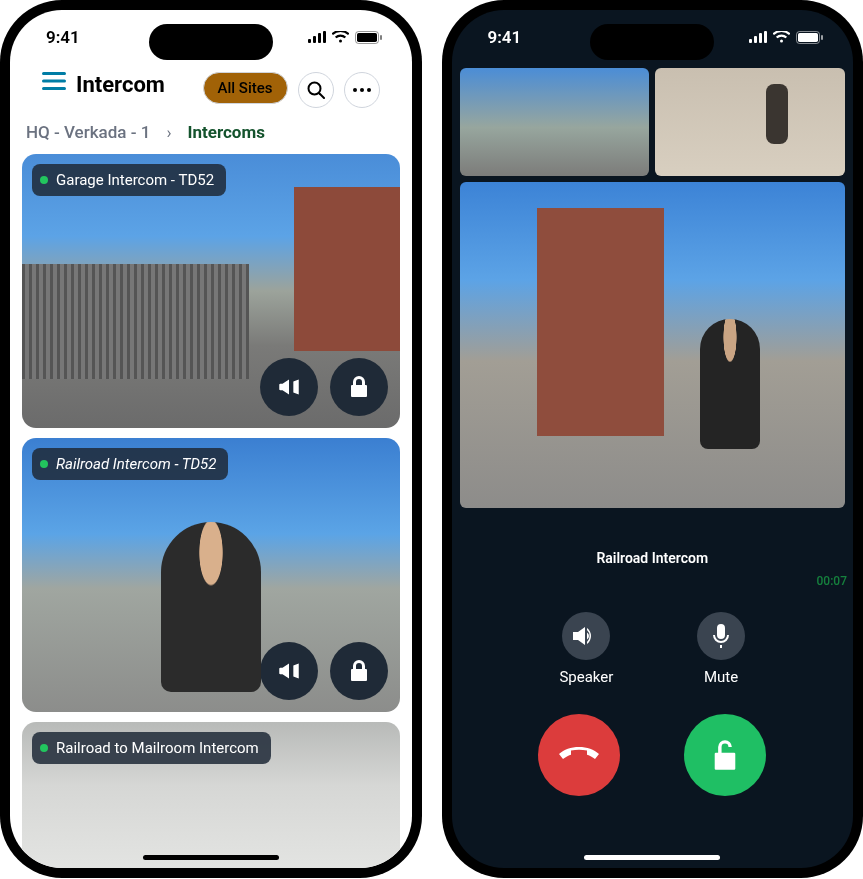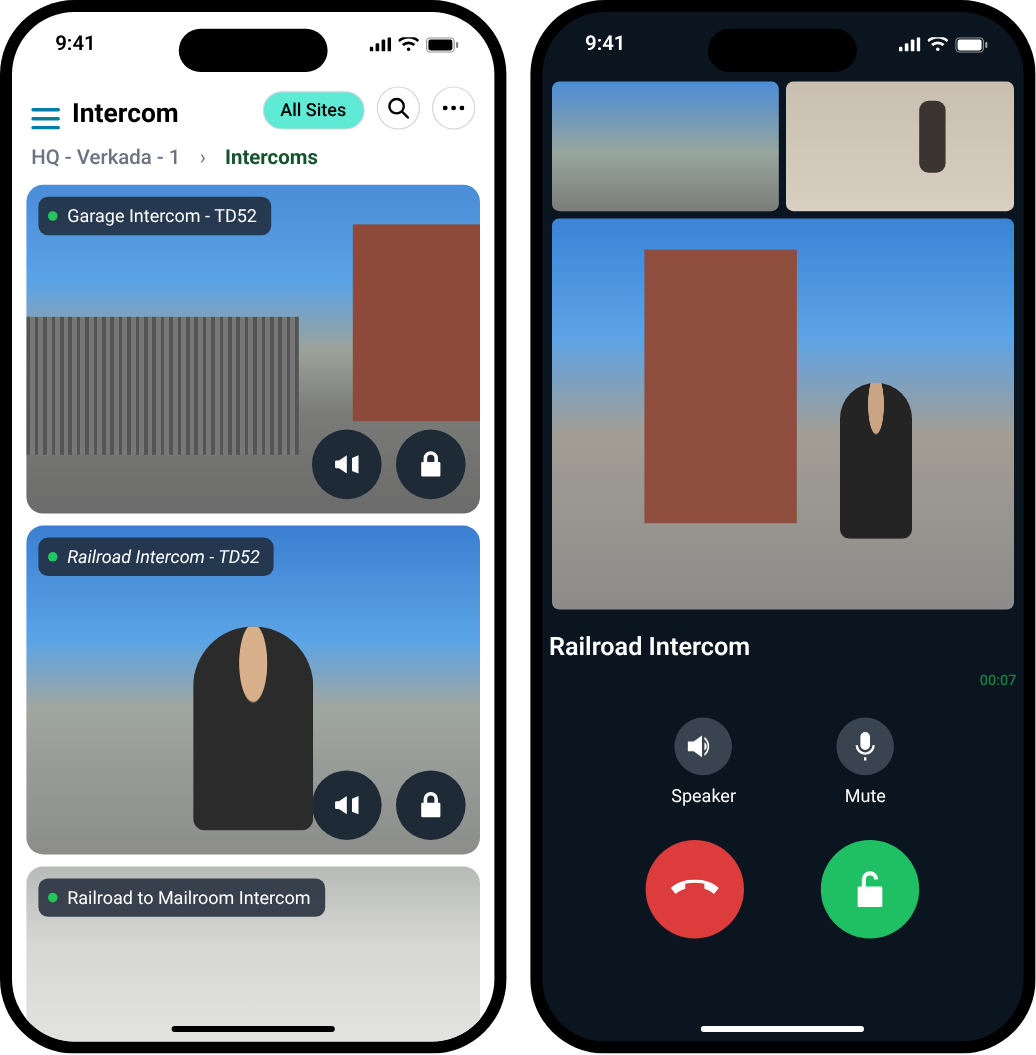--- a/index.html
+++ b/index.html
@@ -8,24 +8,24 @@
     .phone-light { background:#fff; }
     .phone-dark { background:#0a1520; }
     .notch { position:absolute; top:14px; left:50%; transform:translateX(-50%); width:124px; height:36px; background:#000; border-radius:20px; z-index:100; }
     .status-bar { height:54px; display:flex; justify-content:space-between; align-items:center; padding:0 30px 0 36px; font-size:17px; font-weight:600; }
     .status-dark { color:#000; }
     .status-light { color:#fff; }
     .status-icons { display:flex; align-items:center; gap:6px; }
     .signal-icon svg, .wifi-icon svg, .battery-icon svg { display:block; }
 
     
-    .app-header { display:flex; align-items:flex-end; gap:10px; padding:8px 16px; }
+    .app-header { display:flex; align-items:flex-start; gap:10px; padding:8px 32px; }
     .hamburger { color:#007da5; display:flex; align-items:center; }
     .app-title { font-size:22px; font-weight:700; flex:1; }
-    .pill-btn { border:1px solid #d0d5dd; border-radius:18px; padding:6px 14px; font-size:15px; font-weight:500; background:#5eead4; }
+    .pill-btn { border:1px solid #d0d5dd; border-radius:18px; padding:6px 14px; font-size:15px; font-weight:500; background:#a16207; }
     .circle-btn { width:36px; height:36px; border:1px solid #d0d5dd; border-radius:50%; background:#fff; display:flex; align-items:center; justify-content:center; }
     .breadcrumb { display:flex; align-items:center; gap:16px; padding:6px 16px 12px; font-size:17px; }
     .crumb-path { color:#6b7280; font-weight:500; }
     .crumb-sep { color:#6b7280; }
     .crumb-current { color:#14532d; font-weight:700; }
     .cards { display:flex; flex-direction:column; gap:10px; padding:0 12px; }
     .card { border-radius:14px; height:274px; position:relative; overflow:hidden; }
     .card-label { position:absolute; top:10px; left:10px; background:rgba(30,41,55,0.85); color:#fff; padding:7px 12px 7px 8px; border-radius:8px; font-size:15px; display:flex; align-items:center; gap:8px;justify-content:space-between; }
     .dot { width:8px; height:8px; border-radius:50%; background:#22c55e; flex-shrink:0; }
     .card-actions { position:absolute; bottom:12px; right:12px; display:flex; gap:12px; }
@@ -42,21 +42,21 @@
     
     .call-content { color:#fff; padding:0 6px; }
     .tiles { display:flex; gap:6px; padding:4px 2px 6px; }
     .tile { flex:1; height:108px; border-radius:6px; overflow:hidden; position:relative; }
     .tile1{background:linear-gradient(180deg,#4b8dd6 0%,#97a69e 55%,#7c7c7a 100%);}
     .tile2{background:linear-gradient(180deg,#c9bfb0 0%,#d8cfc0 100%);position:relative;}
     .tile2::after{content:'';position:absolute;right:30%;top:15%;width:22px;height:60px;background:#3a3530;border-radius:8px;}
     .main-view { height:326px; border-radius:6px; margin:0 2px; background:linear-gradient(180deg,#3c83d6 0%,#5ca3e6 30%,#a29e95 55%,#8d8c8a 100%); position:relative; overflow:hidden;}
     .main-view::before{content:'';position:absolute;left:20%;top:8%;width:33%;height:70%;background:#8f4d3d;}
     .main-view::after{content:'';position:absolute;right:22%;bottom:18%;width:60px;height:130px;background:radial-gradient(ellipse at 50% 14%,#caa584 0 15%,transparent 16%),linear-gradient(#242424,#242424);border-radius:30px 30px 8px 8px;}
-    .call-title { font-size:21px; font-weight:600; margin-top:20px; }
+    .call-title { text-align:center; font-size:14px; font-weight:600; margin-top:42px; }
     .call-timer { text-align:right; font-size:12px; font-weight:500; margin-top:8px; color:#15803d; }
     .call-controls { display:flex; justify-content:space-around; padding:0 60px; margin-top:24px; }
     .ctrl { display:flex; flex-direction:column; align-items:center; gap:8px; }
     .ctrl-btn { width:48px; height:48px; border-radius:50%; background:#3a4450; display:flex; align-items:center; justify-content:center; }
     .ctrl-label { font-size:15px; }
     .call-main-btns { display:flex; justify-content:center; gap:64px; margin-top:28px; }
     .big-btn { width:82px; height:82px; border-radius:50%; display:flex; align-items:center; justify-content:center; }
     .btn-red { background:#dc3c3c; }
     .btn-green { background:#1fbf64; }
     .home-indicator{position:absolute;bottom:8px;left:50%;transform:translateX(-50%);width:136px;height:5px;border-radius:3px;}

